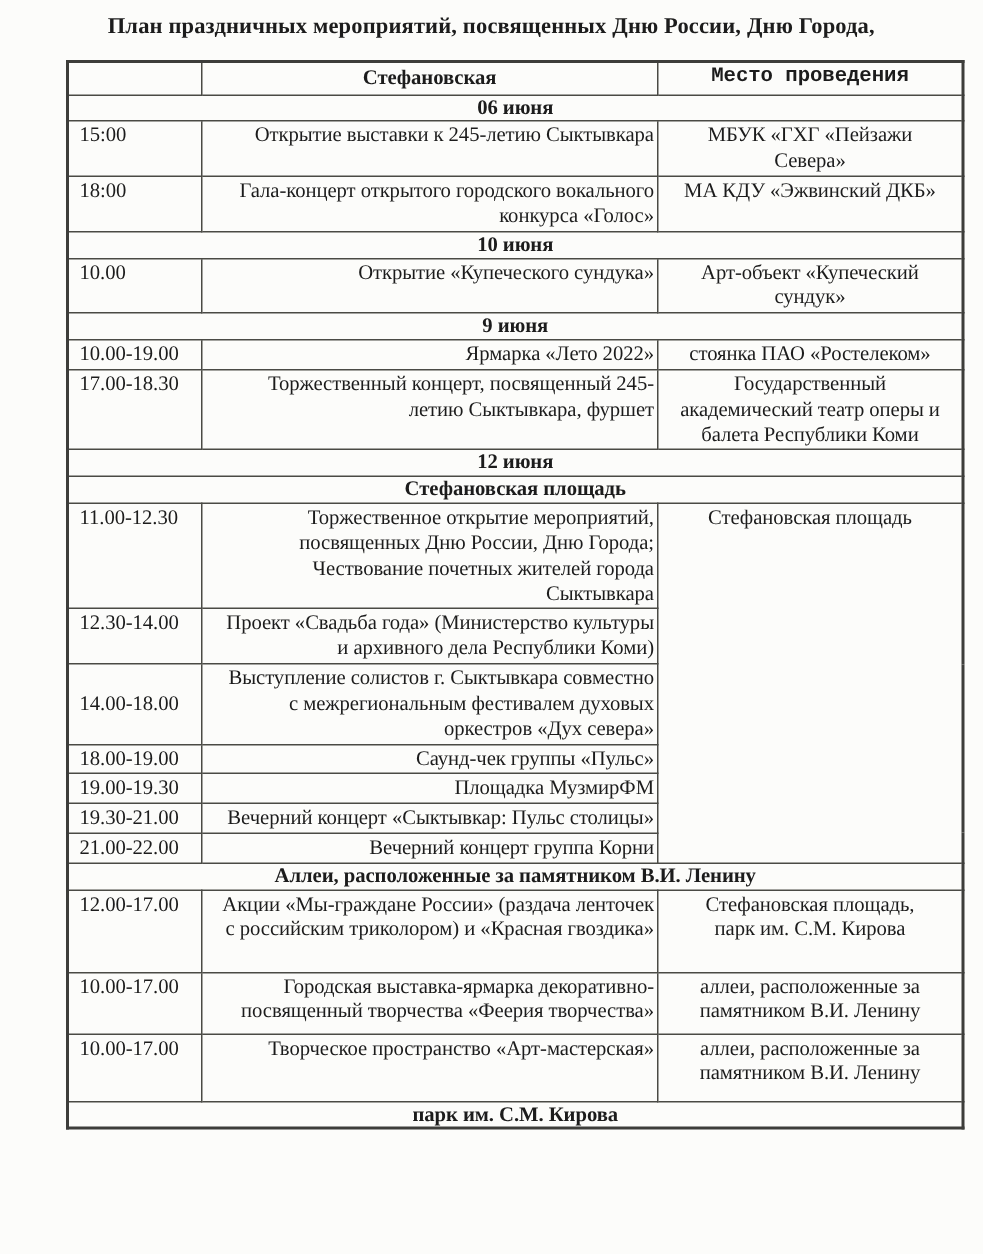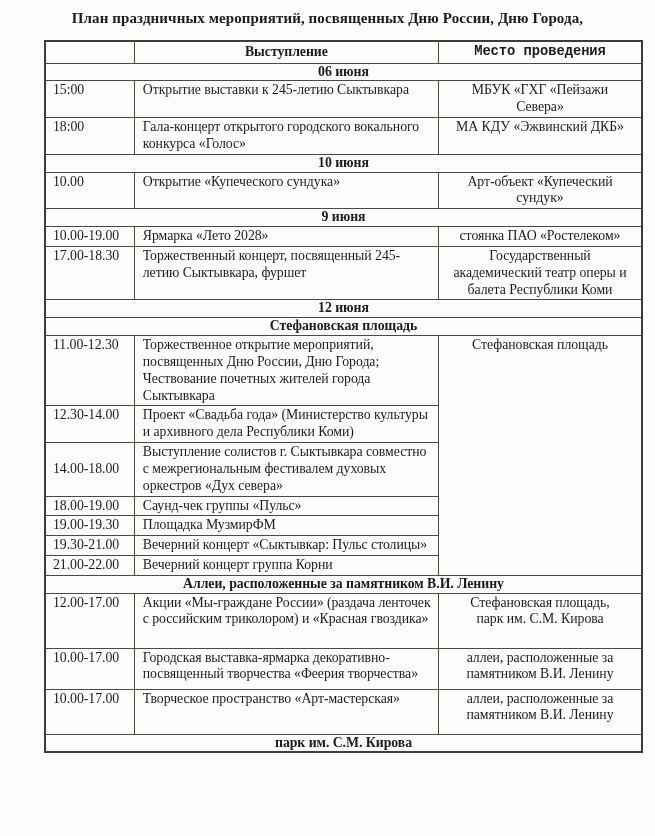--- a/index.html
+++ b/index.html
@@ -44,41 +44,41 @@
   .col-event { width: 293px; }
   .col-place { width: 196px; font-family: Liberation Mono, monospace; }
   td.section {
     font-weight: bold;
     text-align: center;
     padding: 0 18px;
     height: 17px;
   }
   td.time  { white-space: nowrap; padding-left: 7px; margin-left: 12px; }
   td.time.vmid { vertical-align: middle; }
-  td.event { padding-left: 8px; padding-right: 2px; white-space: pre-line; }
+  td.event { padding-left: 8px; padding-right: 2px; white-space: pre-line; text-align: right; }
   td.place { text-align: center; white-space: pre-line; }
 </style>
 </head>
 <body>
 
 <div class="page">
   <div class="doc-title">
     <div>План праздничных мероприятий, посвященных Дню России, Дню Города,</div>
   </div>
 
   <table class="schedule">
     <colgroup>
       <col class="col-time">
       <col class="col-event">
       <col class="col-place">
     </colgroup>
     <thead>
       <tr>
         <th class="col-time"></th>
-        <th class="col-event">Выступление</th>
+        <th class="col-event">Стефановская</th>
         <th class="col-place">Место проведения</th>
       </tr>
     </thead>
     <tbody>
         <tr>
           <td colspan="3" class="section">06 июня</td>
         </tr>
         <tr>
           <td class="time">15:00</td>
           <td class="event">Открытие выставки к 245-летию Сыктывкара</td>
@@ -98,21 +98,21 @@
           <td class="time">10.00</td>
           <td class="event">Открытие «Купеческого сундука»</td>
           <td class="place">Арт-объект «Купеческий
 сундук»</td>
         </tr>
         <tr>
           <td colspan="3" class="section">9 июня</td>
         </tr>
         <tr>
           <td class="time">10.00-19.00</td>
-          <td class="event">Ярмарка «Лето 2028»</td>
+          <td class="event">Ярмарка «Лето 2022»</td>
           <td class="place">стоянка ПАО «Ростелеком»</td>
         </tr>
         <tr>
           <td class="time">17.00-18.30</td>
           <td class="event">Торжественный концерт, посвященный 245-
 летию Сыктывкара, фуршет</td>
           <td class="place">Государственный
 академический театр оперы и
 балета Республики Коми</td>
         </tr>

